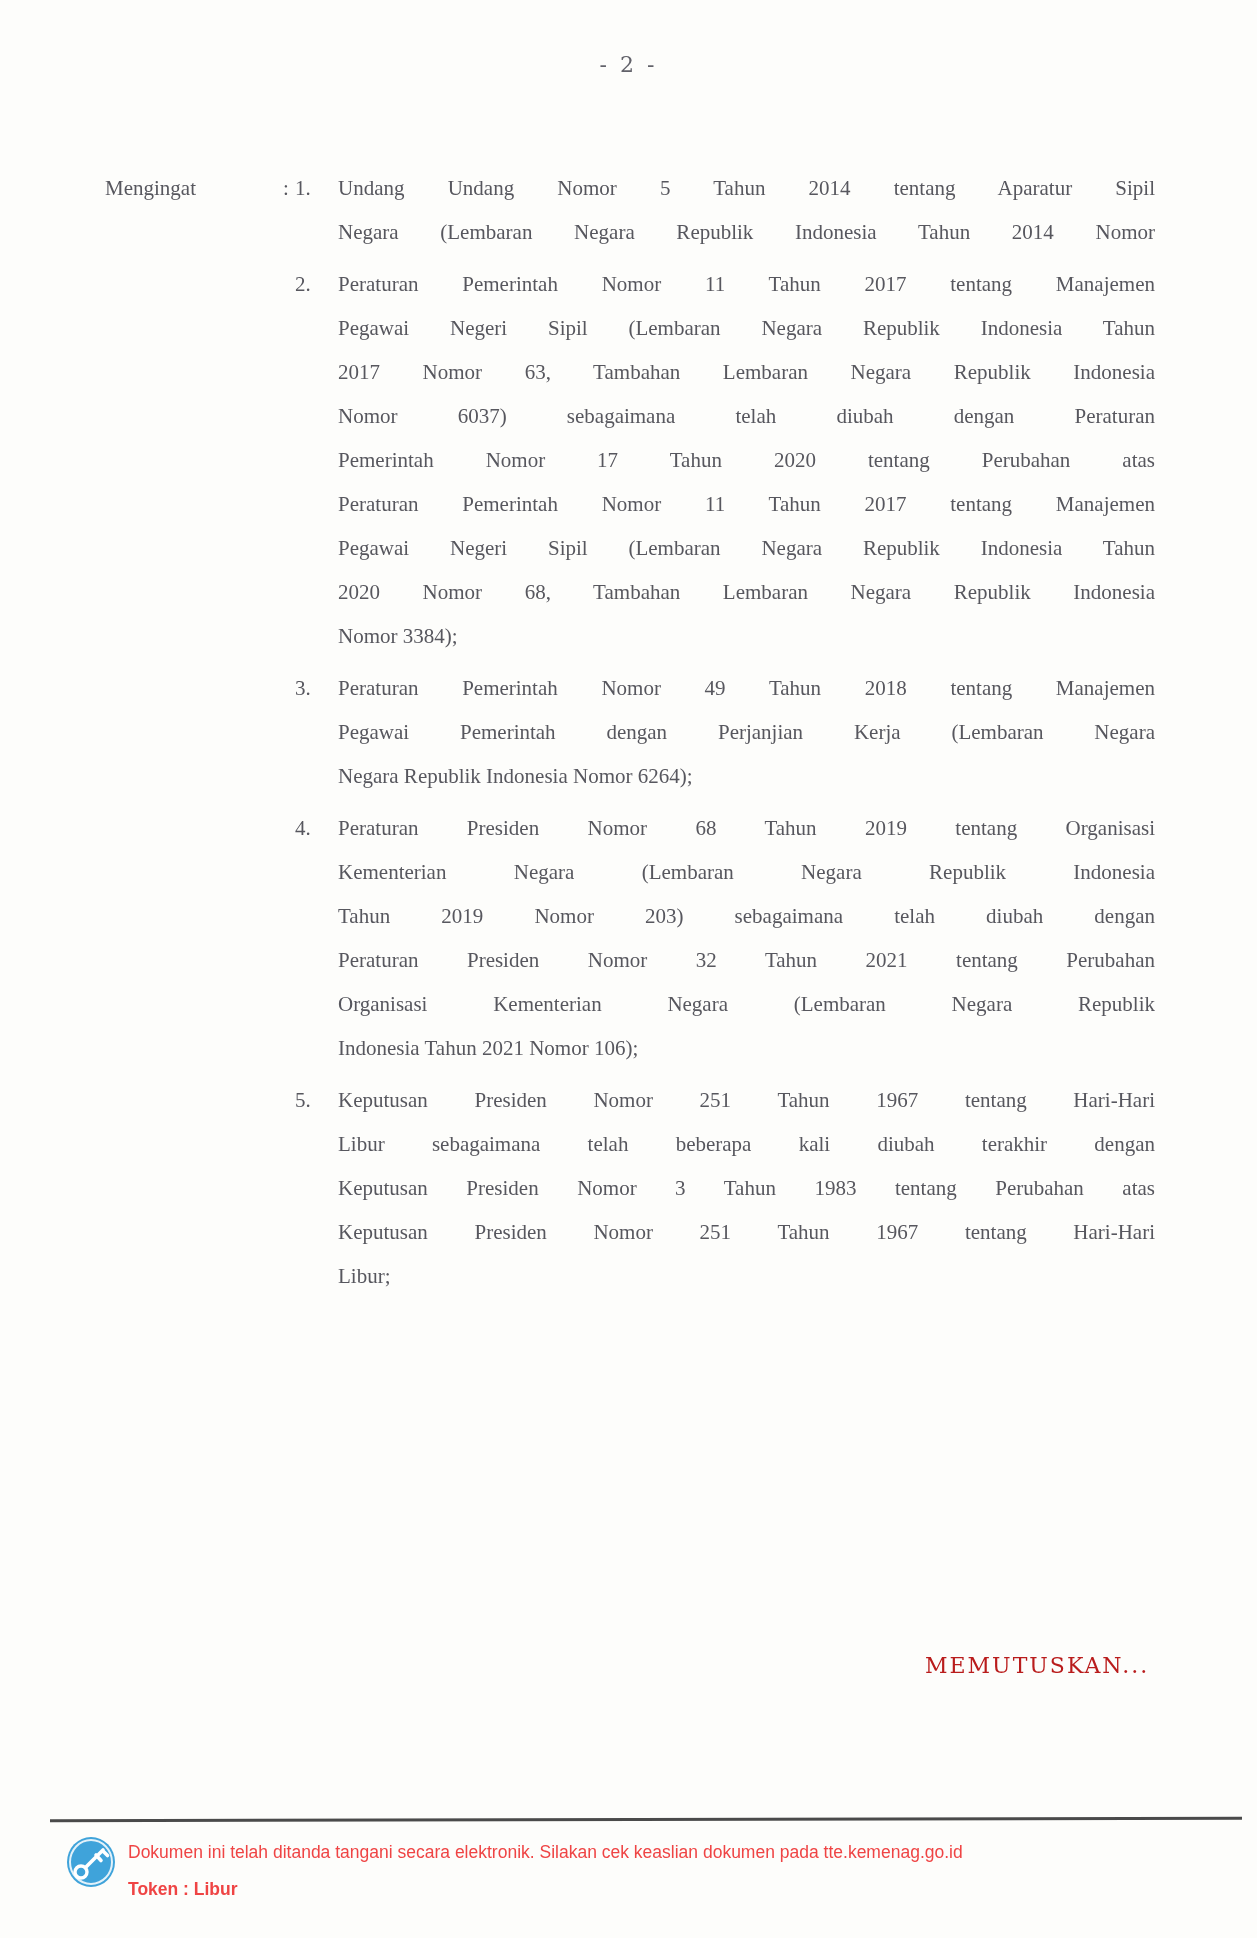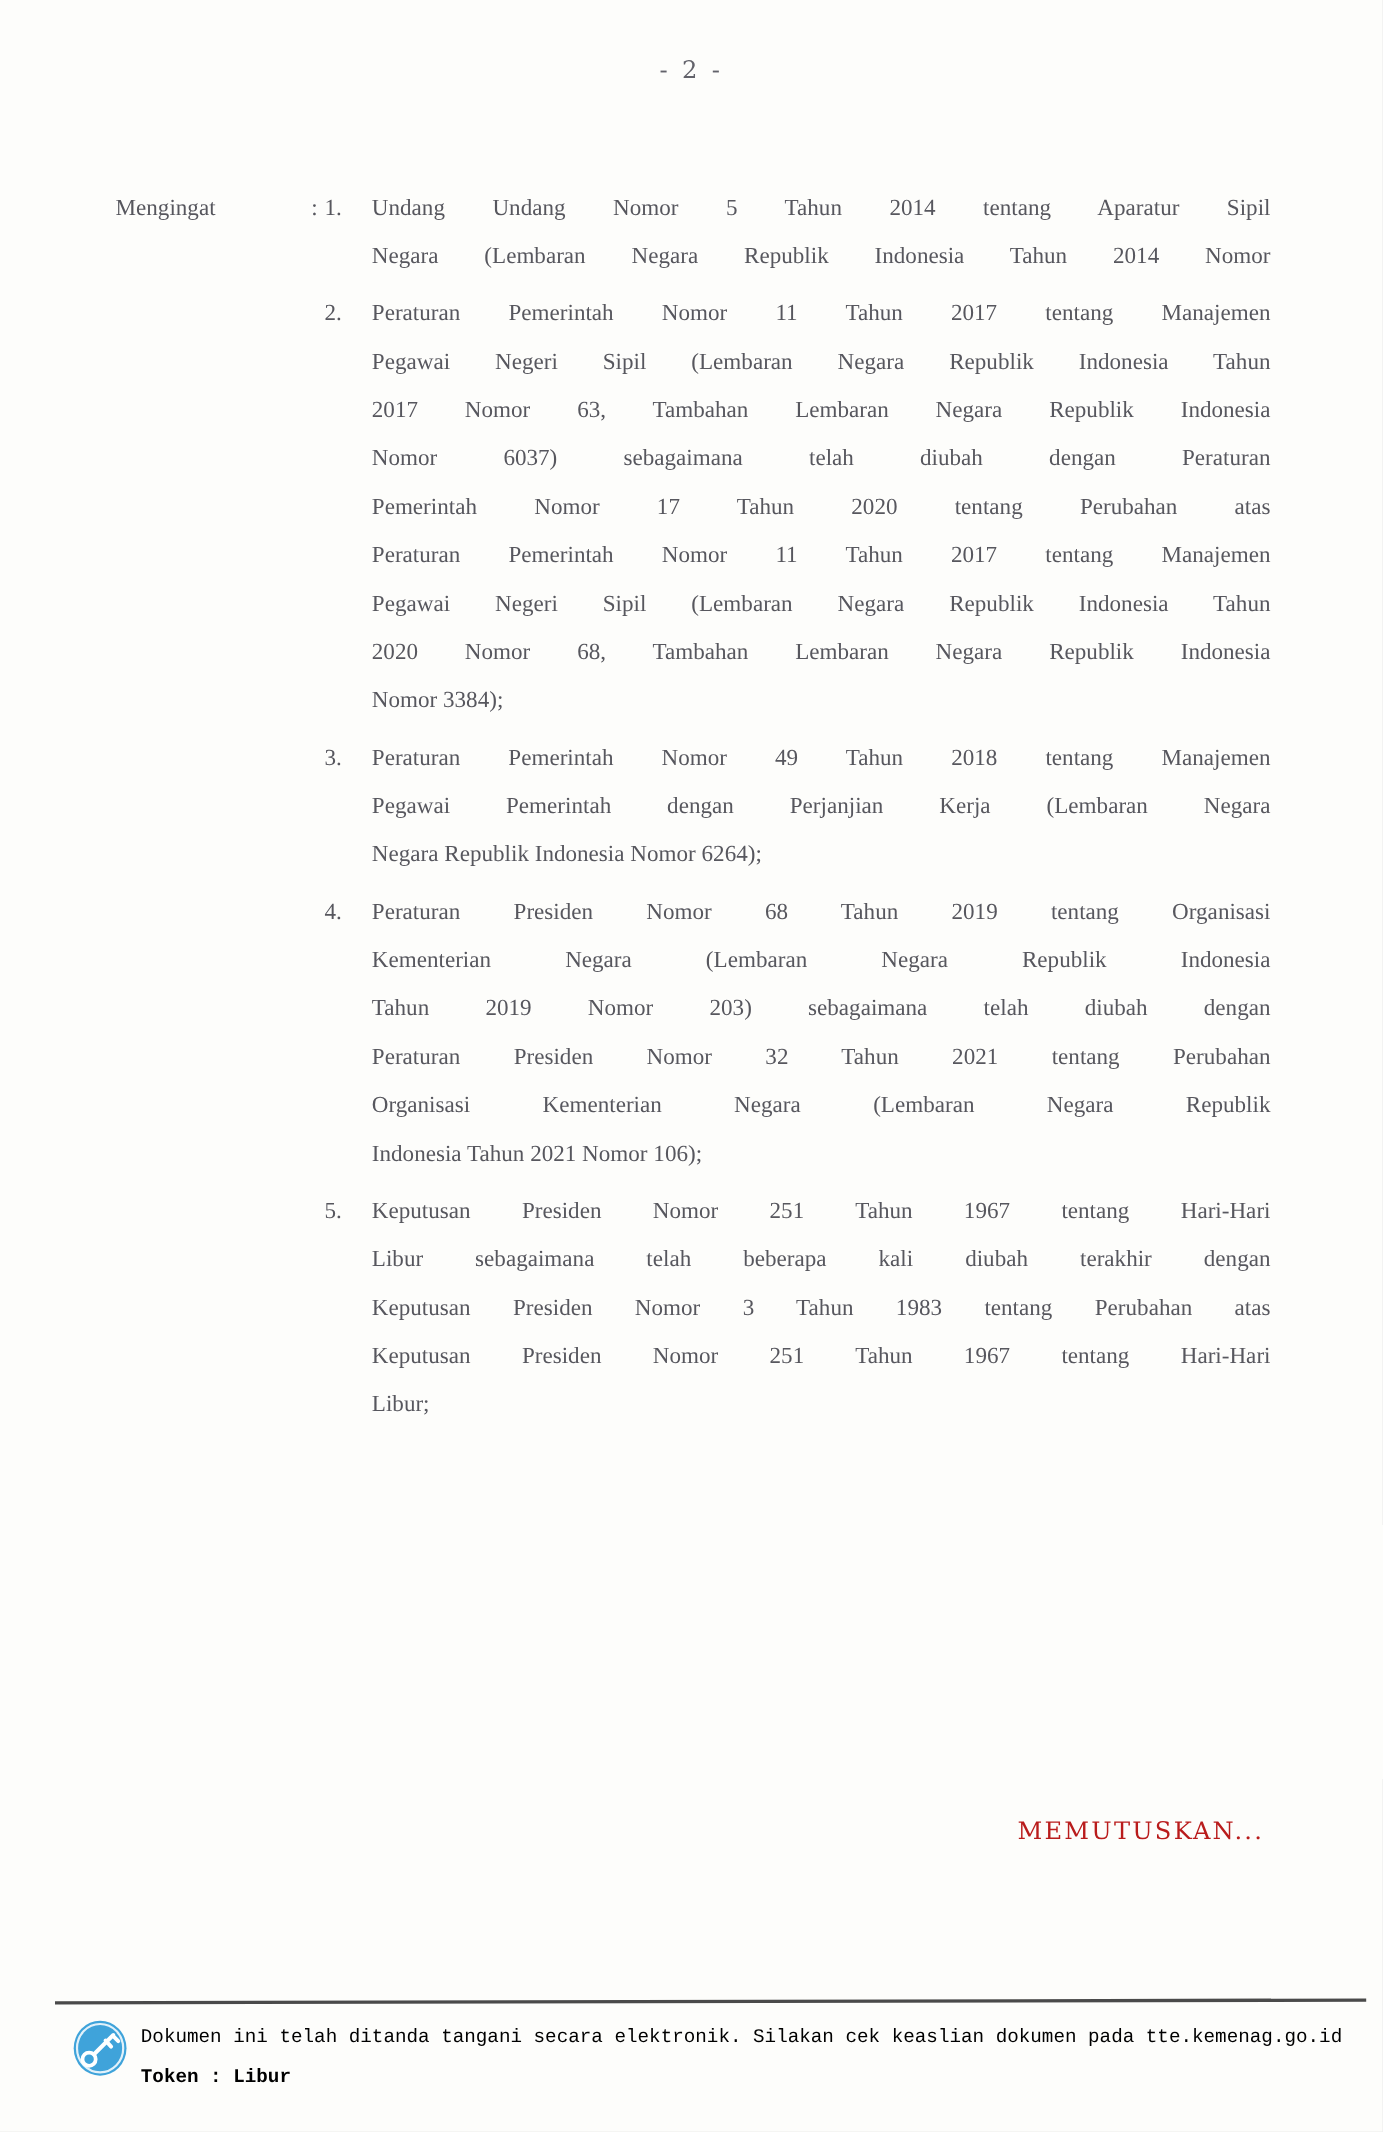--- a/index.html
+++ b/index.html
@@ -68,22 +68,22 @@
   .footer-icon {
     position: absolute;
     top: 1836px;
     left: 66px;
     width: 50px;
     height: 52px;
   }
   .footer-text {
     position: absolute;
     left: 128px;
-    font-family: Liberation Mono, monospace;
-    color: #000000;
+    font-family: Liberation Sans, sans-serif;
+    color: #ef4444;
     font-size: 17.5px;
   }
   .footer-notice { top: 1842px; }
   .footer-token { top: 1879px; font-weight: bold; }
   .footer-token .token-value { font-weight: bold; }
 </style>
 </head>
 <body>
 
 <div class="page">

